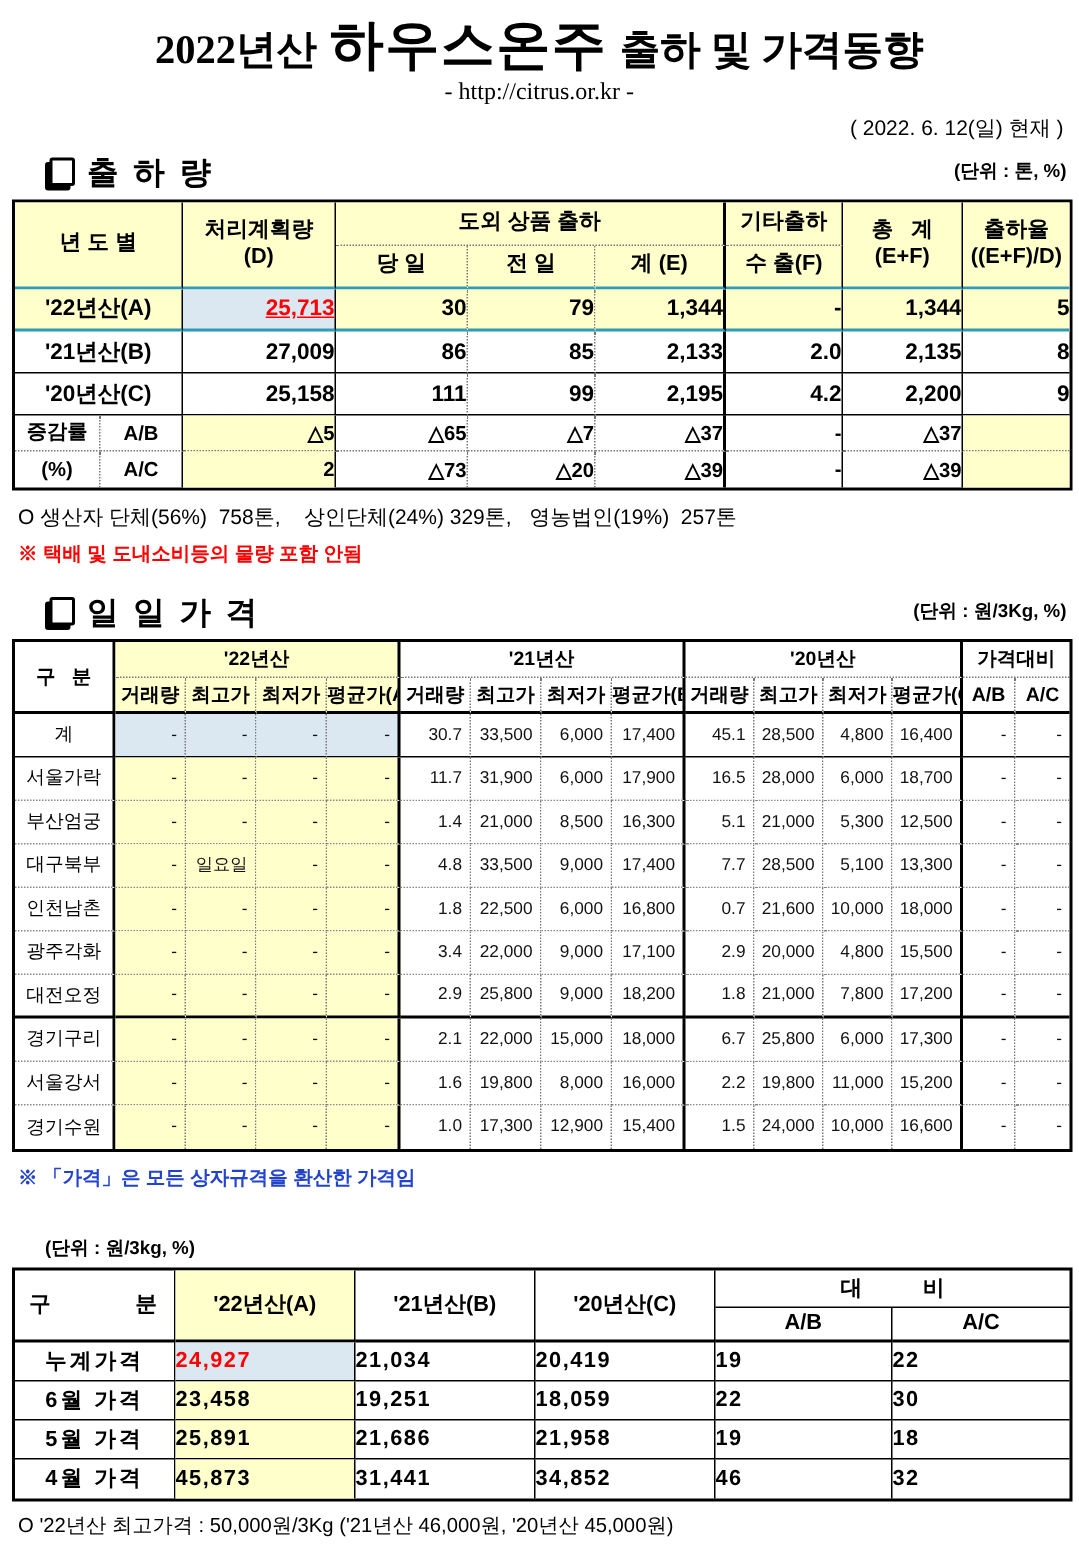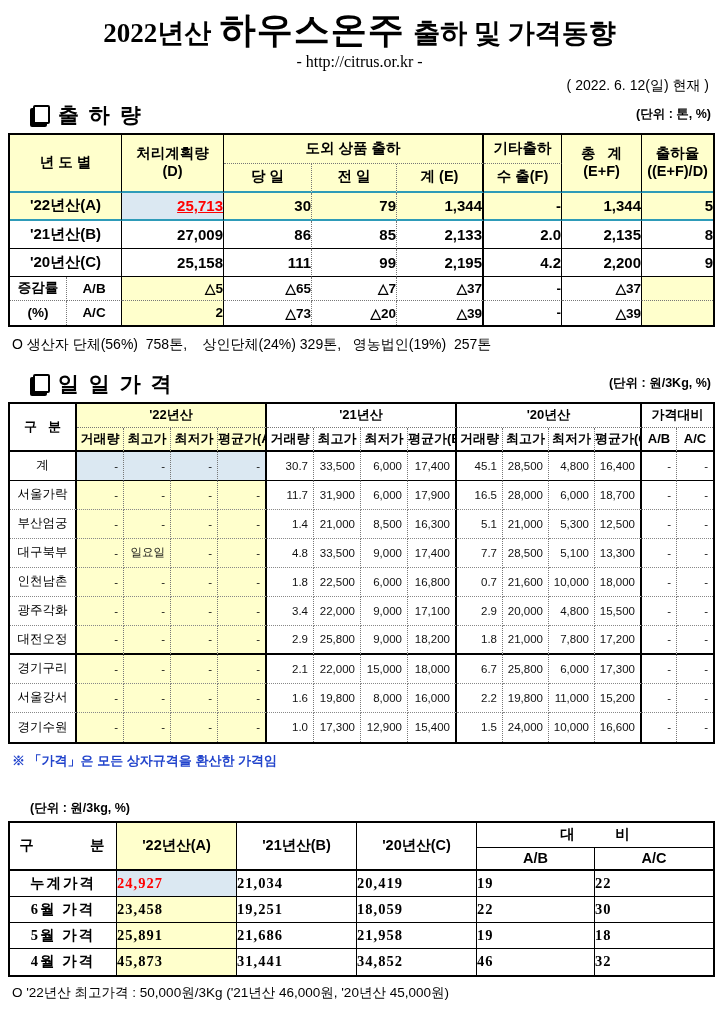--- a/index.html
+++ b/index.html
@@ -57,21 +57,21 @@
   #t2 tbody td.g22 { background:#ffffcc; }
   #t2 tbody tr:first-child td { border-bottom:1px solid #000; }
   #t2 tbody tr:first-child td.g22 { background:#dbe8f2; }
   #t2 tbody tr:nth-child(7) td { border-bottom:2px solid #000; }
   #t2 tbody tr:last-child td { border-bottom:none; }
 
   
   #t3 thead th { font-size:14.5px; font-weight:700; border-bottom:2px solid #000; }
   #t3 thead tr:first-child th { height:25px; }
   #t3 thead tr:last-child th { height:23px; }
-  #t3 tbody td { height:26px; font-weight:700; font-size:14.5px;font-family:Liberation Serif, serif; }
+  #t3 tbody td { height:26px; font-weight:700; font-size:14.5px; }
   #t3 td.ga { background:#ffffcc; }
   #t3 tbody tr:first-child td.ga { background:#dbe8f2; color:#ff0000; }
   #t3 tbody tr:last-child td { border-bottom:none; }
   .num3 { text-align:left; padding-right:10px; letter-spacing:1px; }
   .lbl3 { text-align:center; letter-spacing:2px; }
 
   
   .note { margin:0 0 0 12px; white-space:pre; }
   .note-main { font-size:14px; margin-top:9px; }
   .note-red  { font-size:13px; font-weight:700; color:#ff0000; margin-top:6px; }
@@ -180,20 +180,21 @@
           <td class="num brd">△20</td>
           <td class="num brg">△39</td>
           <td class="num">-</td>
           <td class="num">△39</td>
           <td class="num bre bg-y"></td>
         </tr>
       </tbody>
   </table>
 
   <div class="note note-main">O 생산자 단체(56%)  758톤,    상인단체(24%) 329톤,   영농법인(19%)  257톤</div>
+  <div class="note note-red">※ 택배 및 도내소비등의 물량 포함 안됨</div>
 
   <div class="sec-head m-sec2">
     <div class="sec-title">
       <span class="sq"></span>
       <span class="sec-text">일 일 가 격</span>
     </div>
     <div class="unit">(단위 : 원/3Kg, %)</div>
   </div>
 
   <table class="t m-t1" id="t2">

